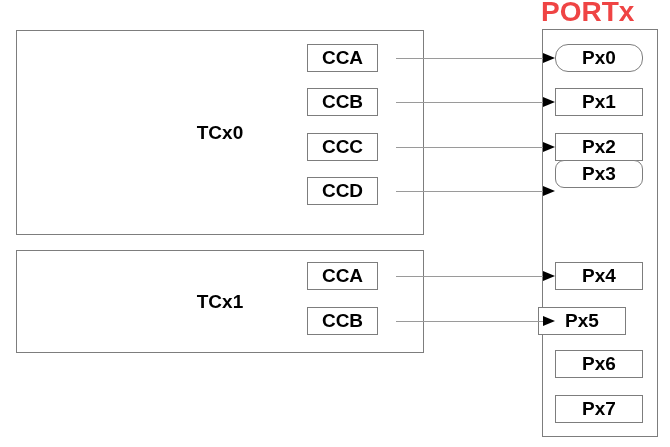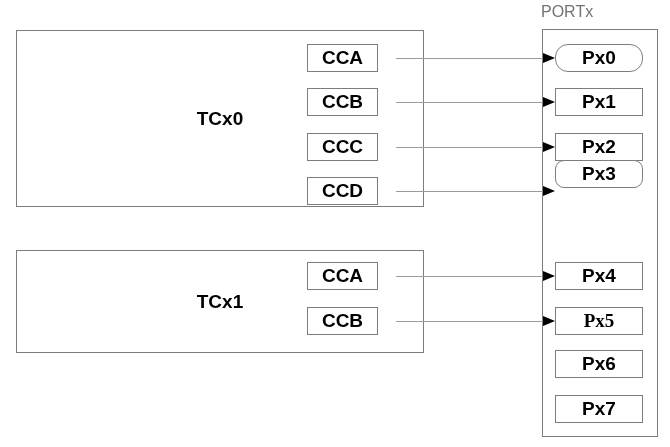--- a/index.html
+++ b/index.html
@@ -14,23 +14,23 @@
     height: 447px;
     background: #ffffff;
     overflow: hidden;
   }
   .port-title {
     position: absolute;
     left: 541px;
     top: 0px;
     height: 24px;
     line-height: 24px;
-    font-size: 16px;
-    font-weight: normal;
-    color: #737373;
+    font-size: 28px;
+    font-weight: bold;
+    color: #ef4444;
     white-space: nowrap;
   }
   .big-box {
     position: absolute;
     box-sizing: border-box;
     border: 1.5px solid #7d7d7d;
     background: #ffffff;
   }
   .timer-box {
     display: flex;
@@ -76,42 +76,42 @@
 </style>
 </head>
 <body>
 
 <div class="canvas">
 
   <div class="port-title">PORTx</div>
 
   <div class="big-box" style="left:542px; top:29px; width:116px; height:408px;"></div>
 
-  <div class="big-box timer-box" style="left:16px; top:30px; width:408px; height:177px;">
+  <div class="big-box timer-box" style="left:16px; top:30px; width:408px; height:205px;">
     <span class="timer-label">TCx0</span>
   </div>
 
   <div class="big-box timer-box" style="left:16px; top:250px; width:408px; height:103px;">
     <span class="timer-label">TCx1</span>
   </div>
 
   <div class="small-box" style="left:307px; top:44px;">CCA</div>
   <div class="small-box" style="left:307px; top:88px;">CCB</div>
   <div class="small-box" style="left:307px; top:133px;">CCC</div>
   <div class="small-box" style="left:307px; top:177px;">CCD</div>
 
   <div class="small-box" style="left:307px; top:262px;">CCA</div>
   <div class="small-box" style="left:307px; top:307px;">CCB</div>
 
   <div class="small-box pin-box" style="left:555px; top:44px;border-radius:13px;">Px0</div>
   <div class="small-box pin-box" style="left:555px; top:88px;">Px1</div>
   <div class="small-box pin-box" style="left:555px; top:133px;">Px2</div>
   <div class="small-box pin-box" style="left:555px; top:160px;border-radius:9px;">Px3</div>
   <div class="small-box pin-box" style="left:555px; top:262px;">Px4</div>
-  <div class="small-box pin-box" style="left:555px; top:307px;font-family:Liberation Serif, serif;">Px5</div>
+  <div class="small-box pin-box" style="left:538px; top:307px;">Px5</div>
   <div class="small-box pin-box" style="left:555px; top:350px;">Px6</div>
   <div class="small-box pin-box" style="left:555px; top:395px;text-align:right;">Px7</div>
 
   <div>
     <div class="arrow-line" style="top:57.5px;"></div>
     <div class="arrow-head" style="top:53px;"></div>
   </div>
   <div>
     <div class="arrow-line" style="top:101.5px;"></div>
     <div class="arrow-head" style="top:97px;"></div>

